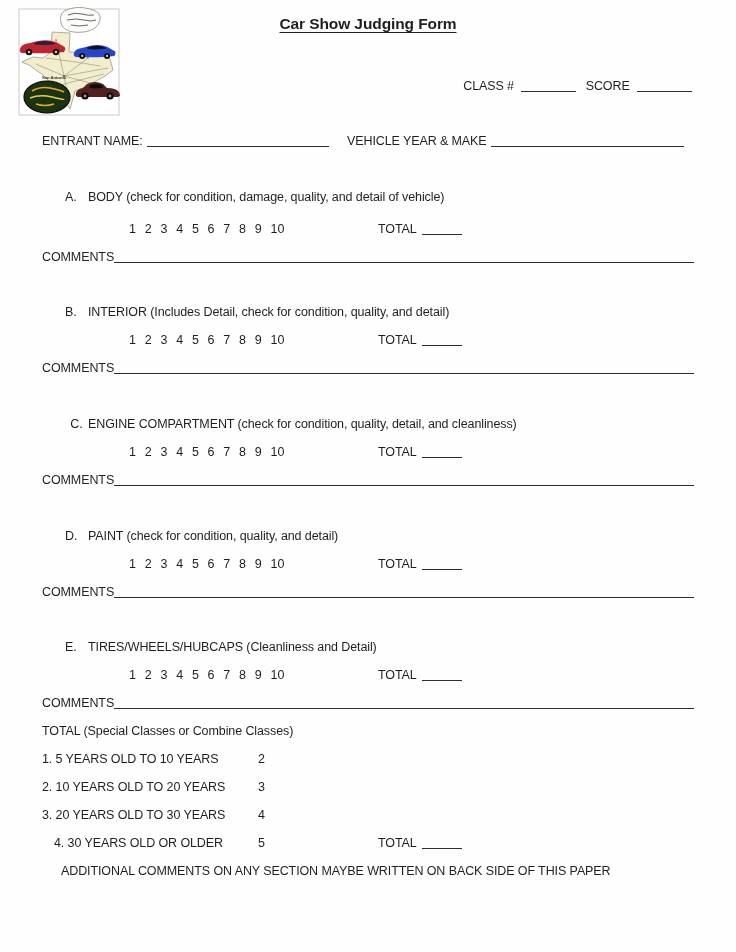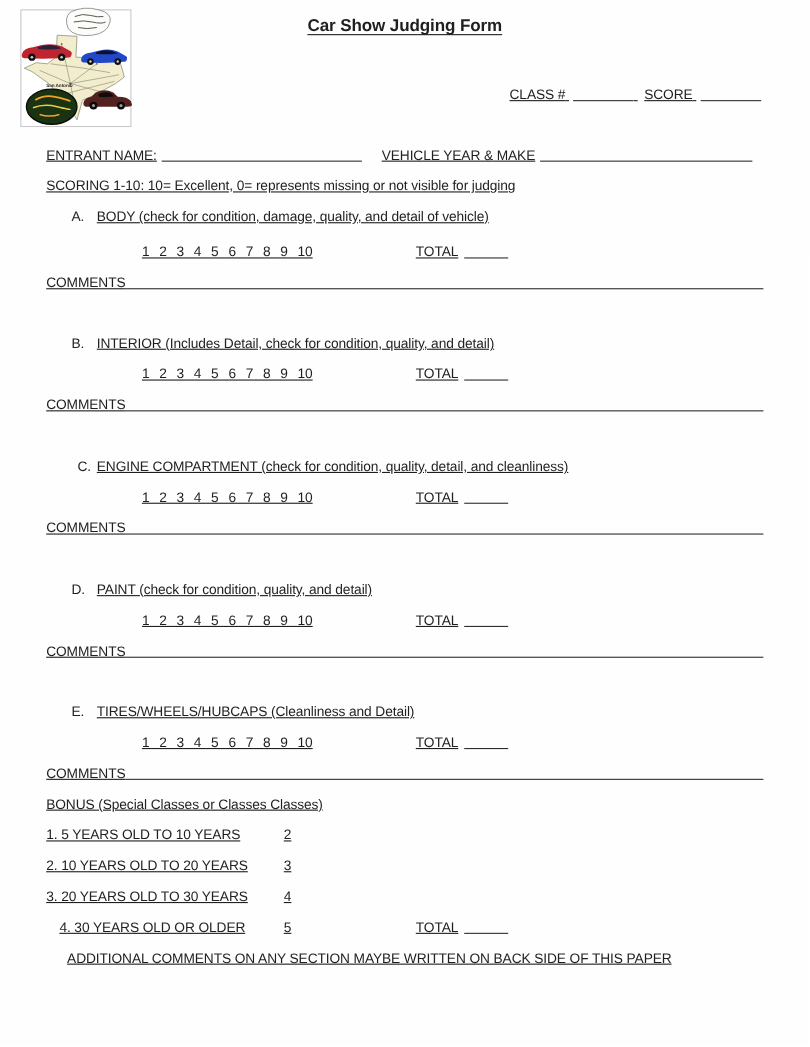--- a/index.html
+++ b/index.html
@@ -1,21 +1,21 @@
 <!DOCTYPE html>
 <html><head>
 <meta charset="utf-8">
 <style>
   html,body{margin:0;padding:0;background:#ffffff;}
   .page{
     position:relative;width:736px;height:950px;background:#fffefe;
     font-family:"Liberation Sans","DejaVu Sans",sans-serif;
     font-size:12.5px;color:#1f1f1f;letter-spacing:-0.1px;overflow:hidden;
   }
-  .abs{position:absolute;text-decoration:underline;}
+  .abs{position:absolute;}
   .row{position:absolute;left:0;width:736px;white-space:nowrap;}
   .title{
     position:absolute;top:15px;left:0;width:736px;text-align:center;
     font-size:15.5px;font-weight:bold;
   }
   .title span{text-decoration:underline;text-underline-offset:3px;}
   .blank{
     display:inline-block;border-bottom:1.4px solid #2e2e2e;height:11px;
     vertical-align:-2px;
   }
@@ -105,21 +105,20 @@
 
   <div class="row" style="top:134px;">
     <span class="abs" style="left:42px;">
       <span>ENTRANT NAME:</span><span class="blank w182"></span>
     </span>
     <span class="abs" style="left:347px;">
       <span>VEHICLE YEAR &amp; MAKE</span><span class="blank w193"></span>
     </span>
   </div>
 
-  <div class="abs" style="left:42px;top:162px;">SCORING 1-10: 10= Excellent, 0= represents missing or not visible for judging</div>
 
   <div class="row" style="top:190px;">
     <span class="abs" style="left:65px;"><span class="sec-letter">A.</span><span>BODY (check for condition, damage, quality, and detail of vehicle)</span></span>
   </div>
   <div class="row" style="top:222px;">
     <span class="abs scale" style="left:129px;">1 2 3 4 5 6 7 8 9 10</span>
     <span class="abs" style="left:378px;"><span>TOTAL</span><span class="blank w40"></span></span>
   </div>
   <div class="row" style="top:250px;">
     <span class="abs" style="left:42px;"><span>COMMENTS</span><span class="blank comments-line"></span></span>
@@ -162,21 +161,21 @@
     <span class="abs" style="left:65px;"><span class="sec-letter">E.</span><span>TIRES/WHEELS/HUBCAPS (Cleanliness and Detail)</span></span>
   </div>
   <div class="row" style="top:668px;">
     <span class="abs scale" style="left:129px;">1 2 3 4 5 6 7 8 9 10</span>
     <span class="abs" style="left:378px;"><span>TOTAL</span><span class="blank w40"></span></span>
   </div>
   <div class="row" style="top:696px;">
     <span class="abs" style="left:42px;"><span>COMMENTS</span><span class="blank comments-line"></span></span>
   </div>
 
-  <div class="abs" style="left:42px;top:724px;">BONUS (Special Classes or Classes Classes)</div>
+  <div class="abs" style="left:42px;top:724px;">TOTAL (Special Classes or Combine Classes)</div>
 
   <div class="row" style="top:752px;">
     <span class="abs" style="left:42px;">1. 5 YEARS OLD TO 10 YEARS</span>
     <span class="abs" style="left:258px;">2</span>
   </div>
   <div class="row" style="top:780px;">
     <span class="abs" style="left:42px;">2. 10 YEARS OLD TO 20 YEARS</span>
     <span class="abs" style="left:258px;">3</span>
   </div>
   <div class="row" style="top:808px;">

